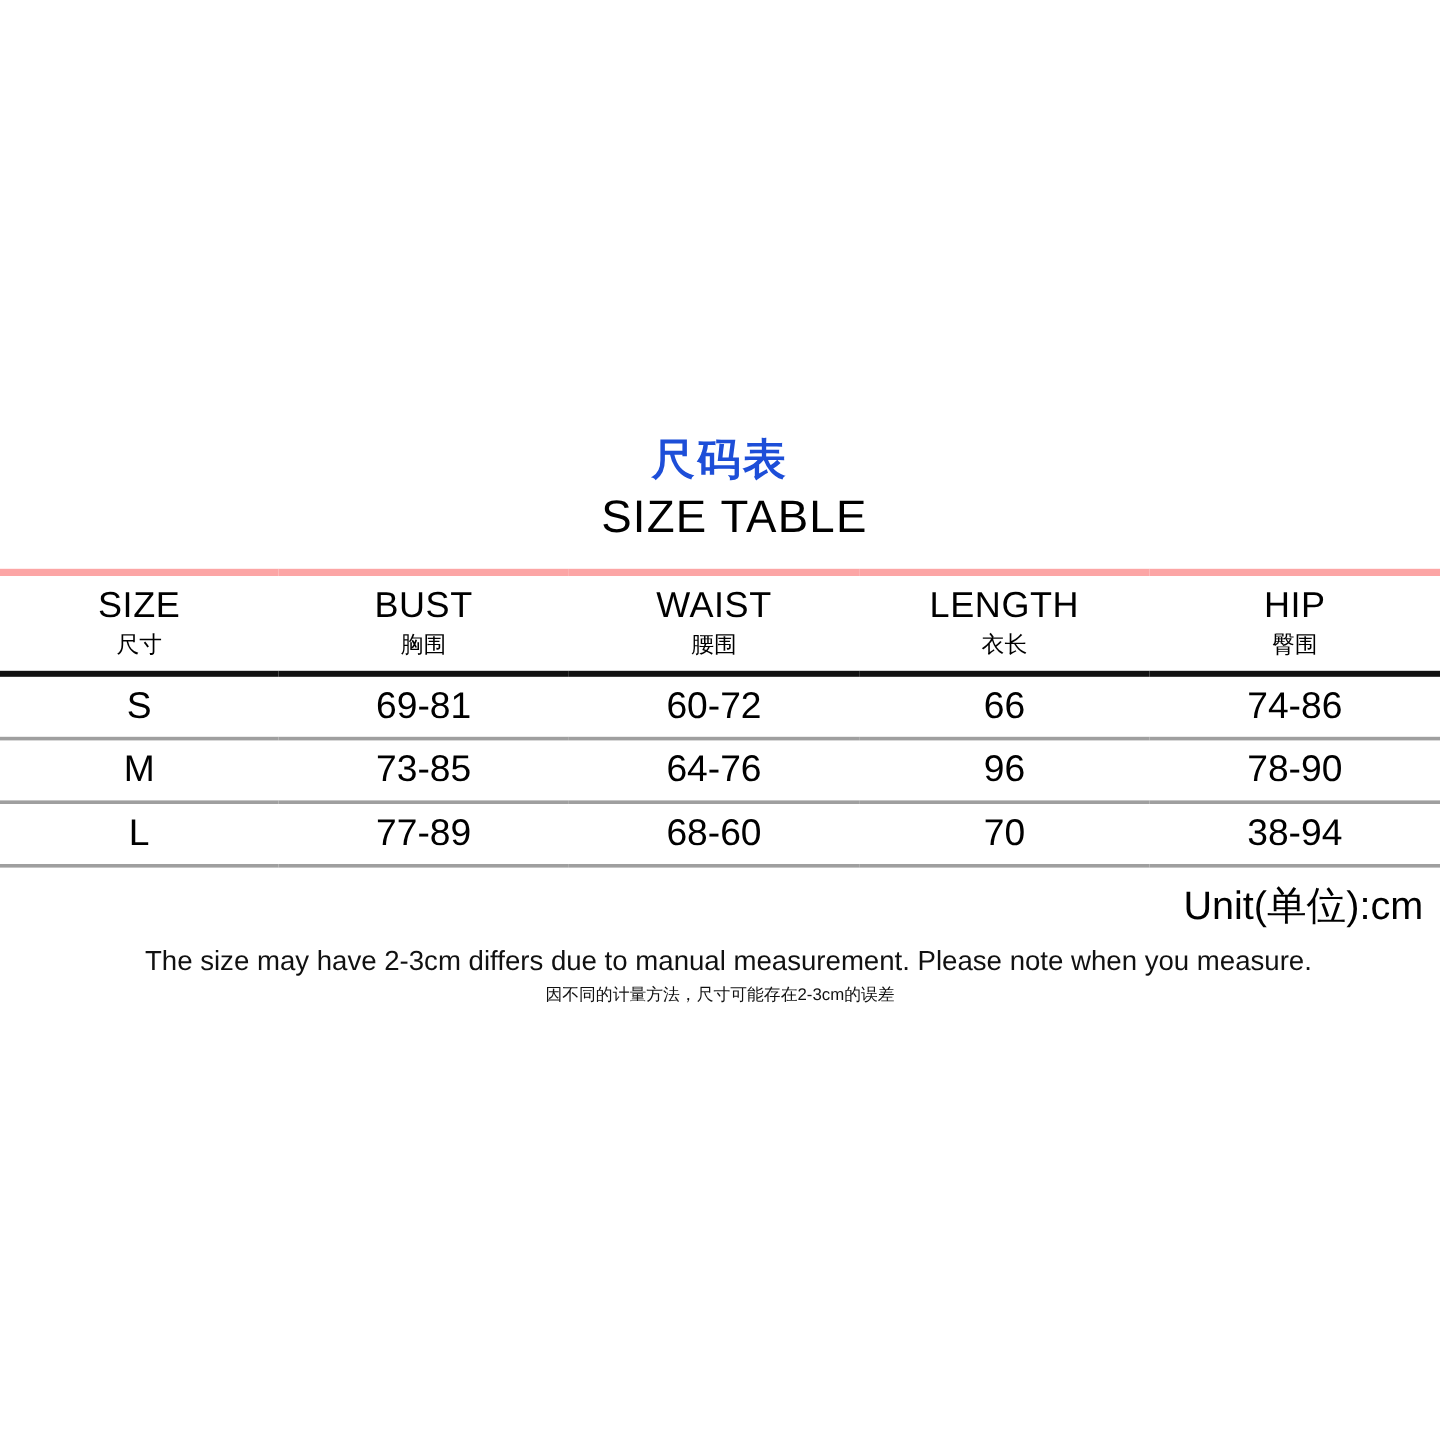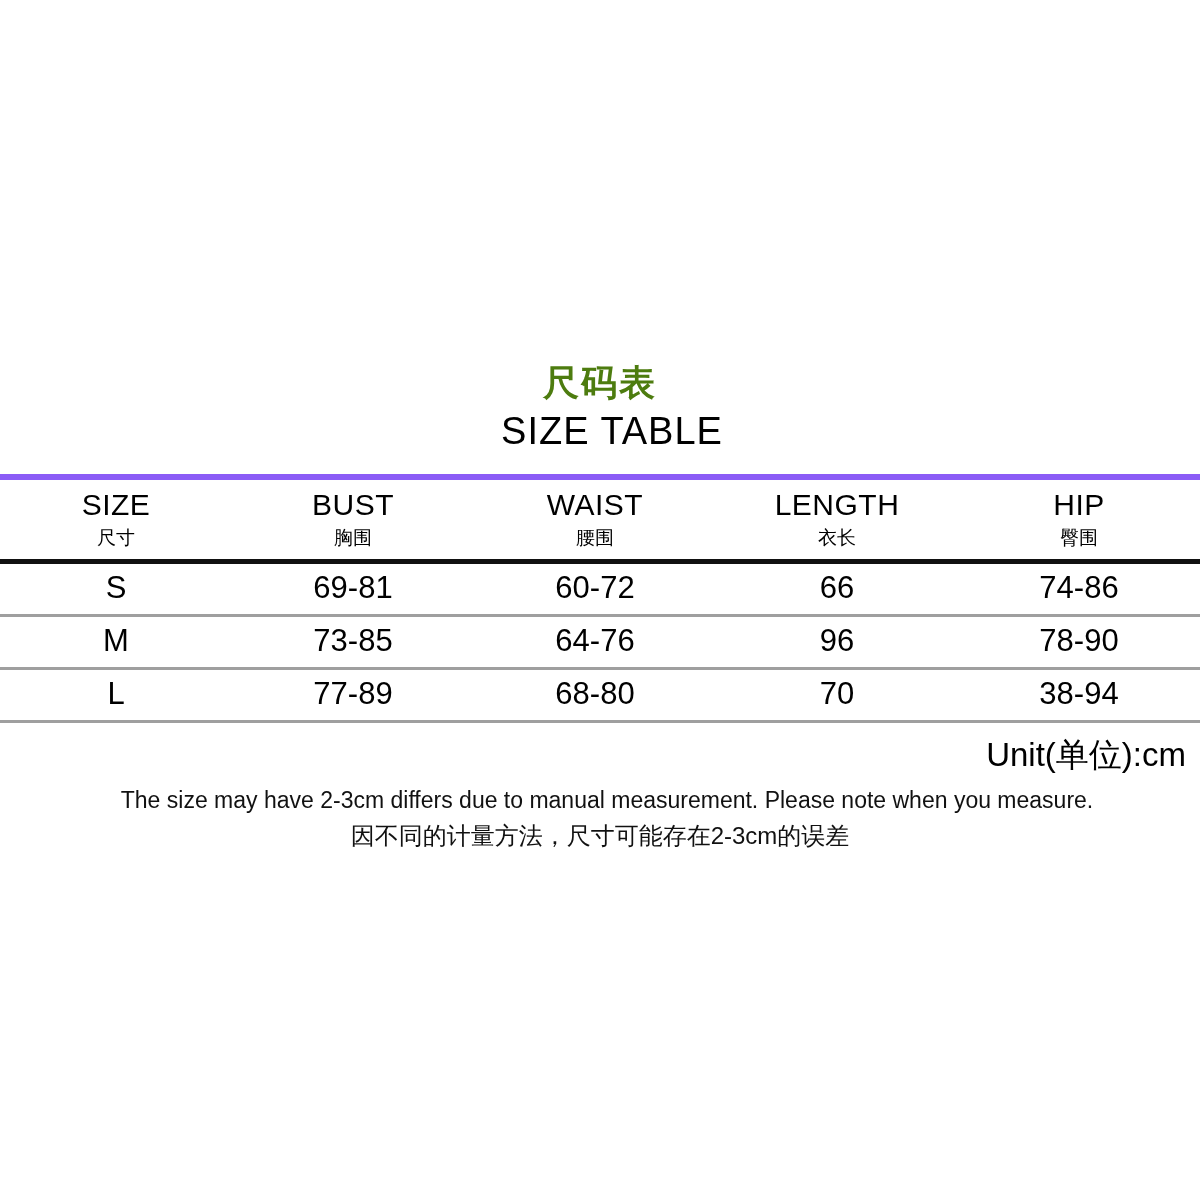--- a/index.html
+++ b/index.html
@@ -30,21 +30,21 @@
 
   .title-block {
     text-align: center;
   }
 
   .title-cn {
     font-size: 36px;
     font-weight: bold;
     letter-spacing: 2px;
     line-height: 1.25;
-    color: #4d7c0f;
+    color: #1d4ed8;
   }
 
   .title-en {
     font-size: 38px;
     font-weight: normal;
     letter-spacing: 1px;
     line-height: 1.3;
     color: #000;
     margin-top: 2px;
     padding-left: 24px;
@@ -57,21 +57,21 @@
     table-layout: fixed;
   }
 
   table.size-table col.c-size   { width: 232px; }
   table.size-table col.c-bust   { width: 242px; }
   table.size-table col.c-waist  { width: 242px; }
   table.size-table col.c-length { width: 242px; }
   table.size-table col.c-hip    { width: 242px; }
 
   thead tr.head-row th {
-    border-top: 6px solid #8b5cf6;
+    border-top: 6px solid #fca5a5;
     border-bottom: 5px solid #111111;
     padding: 6px 0 8px 0;
     text-align: center;
     font-weight: normal;
   }
 
   .th-en {
     font-size: 30px;
     letter-spacing: 0.5px;
     line-height: 1.25;
@@ -111,21 +111,21 @@
   }
 
   .note-en {
     font-size: 23px;
     color: #111;
     line-height: 1.45;
     margin-left: 14px;
   }
 
   .note-cn {
-    font-size: 24px;
+    font-size: 14px;
     color: #111;
     line-height: 1.5;
     margin-top: 1px;
   }
 </style>
 </head>
 <body>
 
 <div class="page">
 
@@ -179,21 +179,21 @@
         <tr>
           <td>M</td>
           <td>73-85</td>
           <td>64-76</td>
           <td>96</td>
           <td>78-90</td>
         </tr>
         <tr>
           <td>L</td>
           <td>77-89</td>
-          <td>68-80</td>
+          <td>68-60</td>
           <td>70</td>
           <td>38-94</td>
         </tr>
       </tbody>
     </table>
 
     <div class="unit-row">Unit(单位):cm</div>
 
     <div class="note">
       <div class="note-en">The size may have 2-3cm differs due to manual measurement. Please note when you measure.</div>

